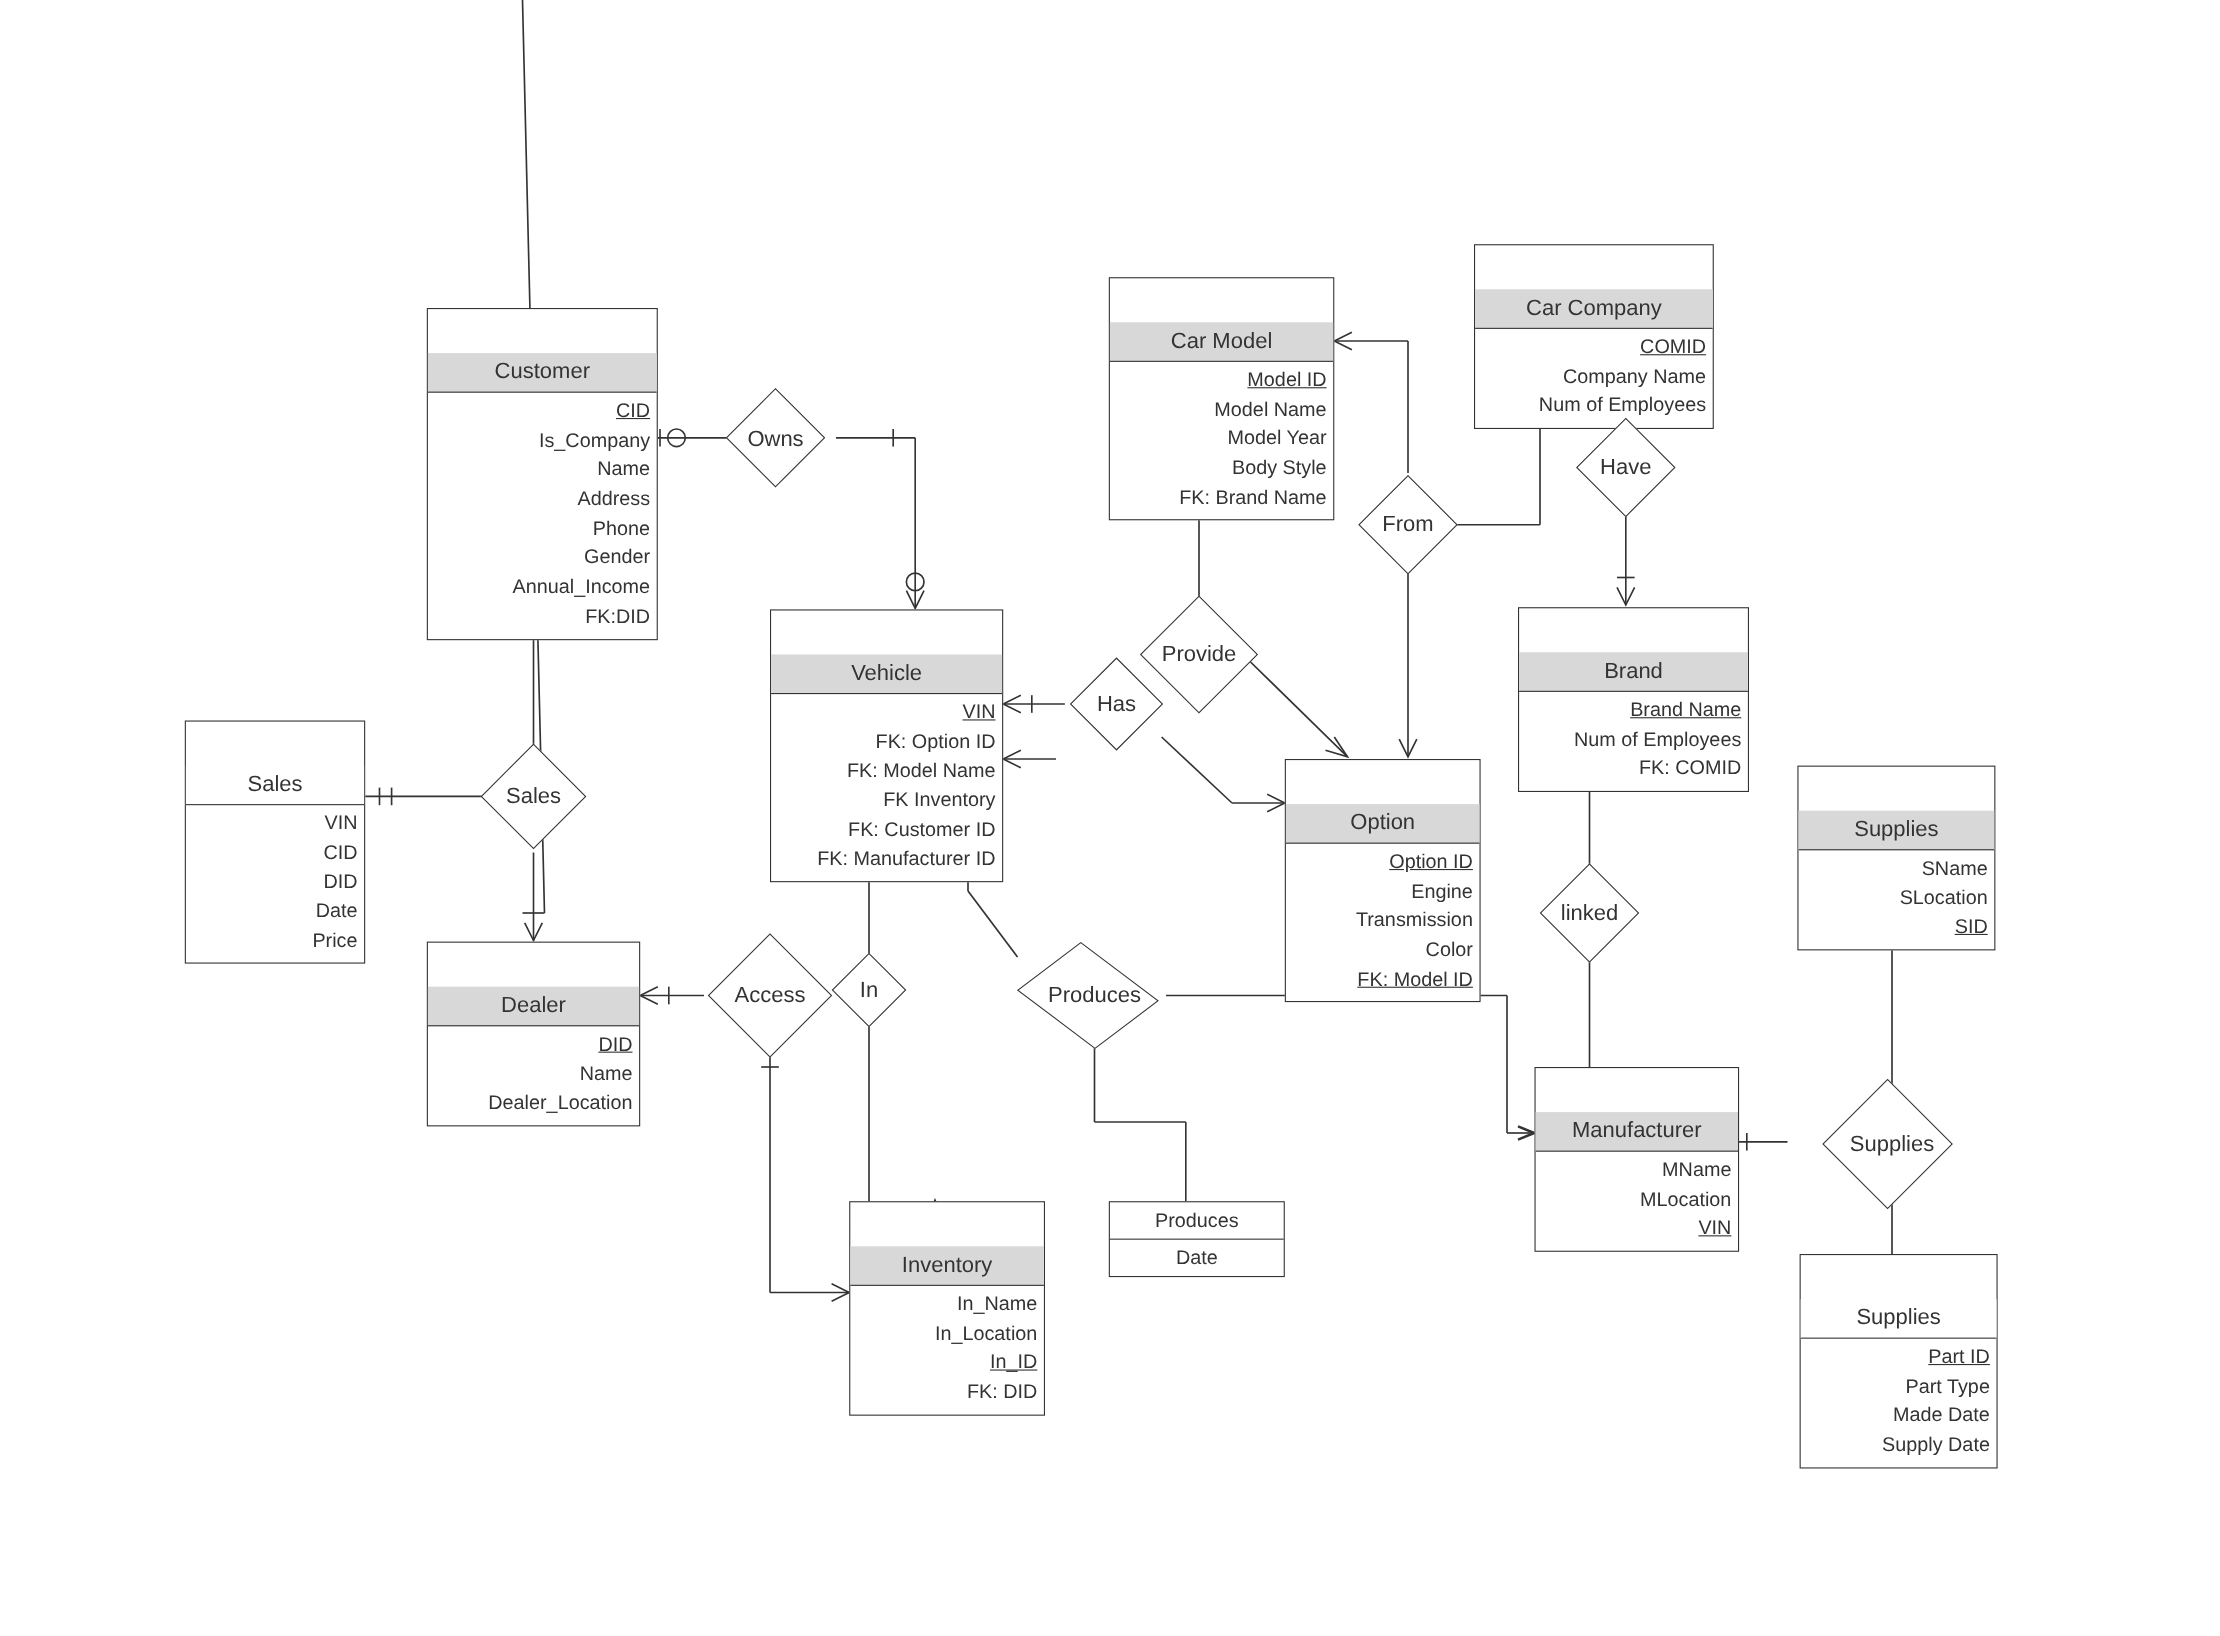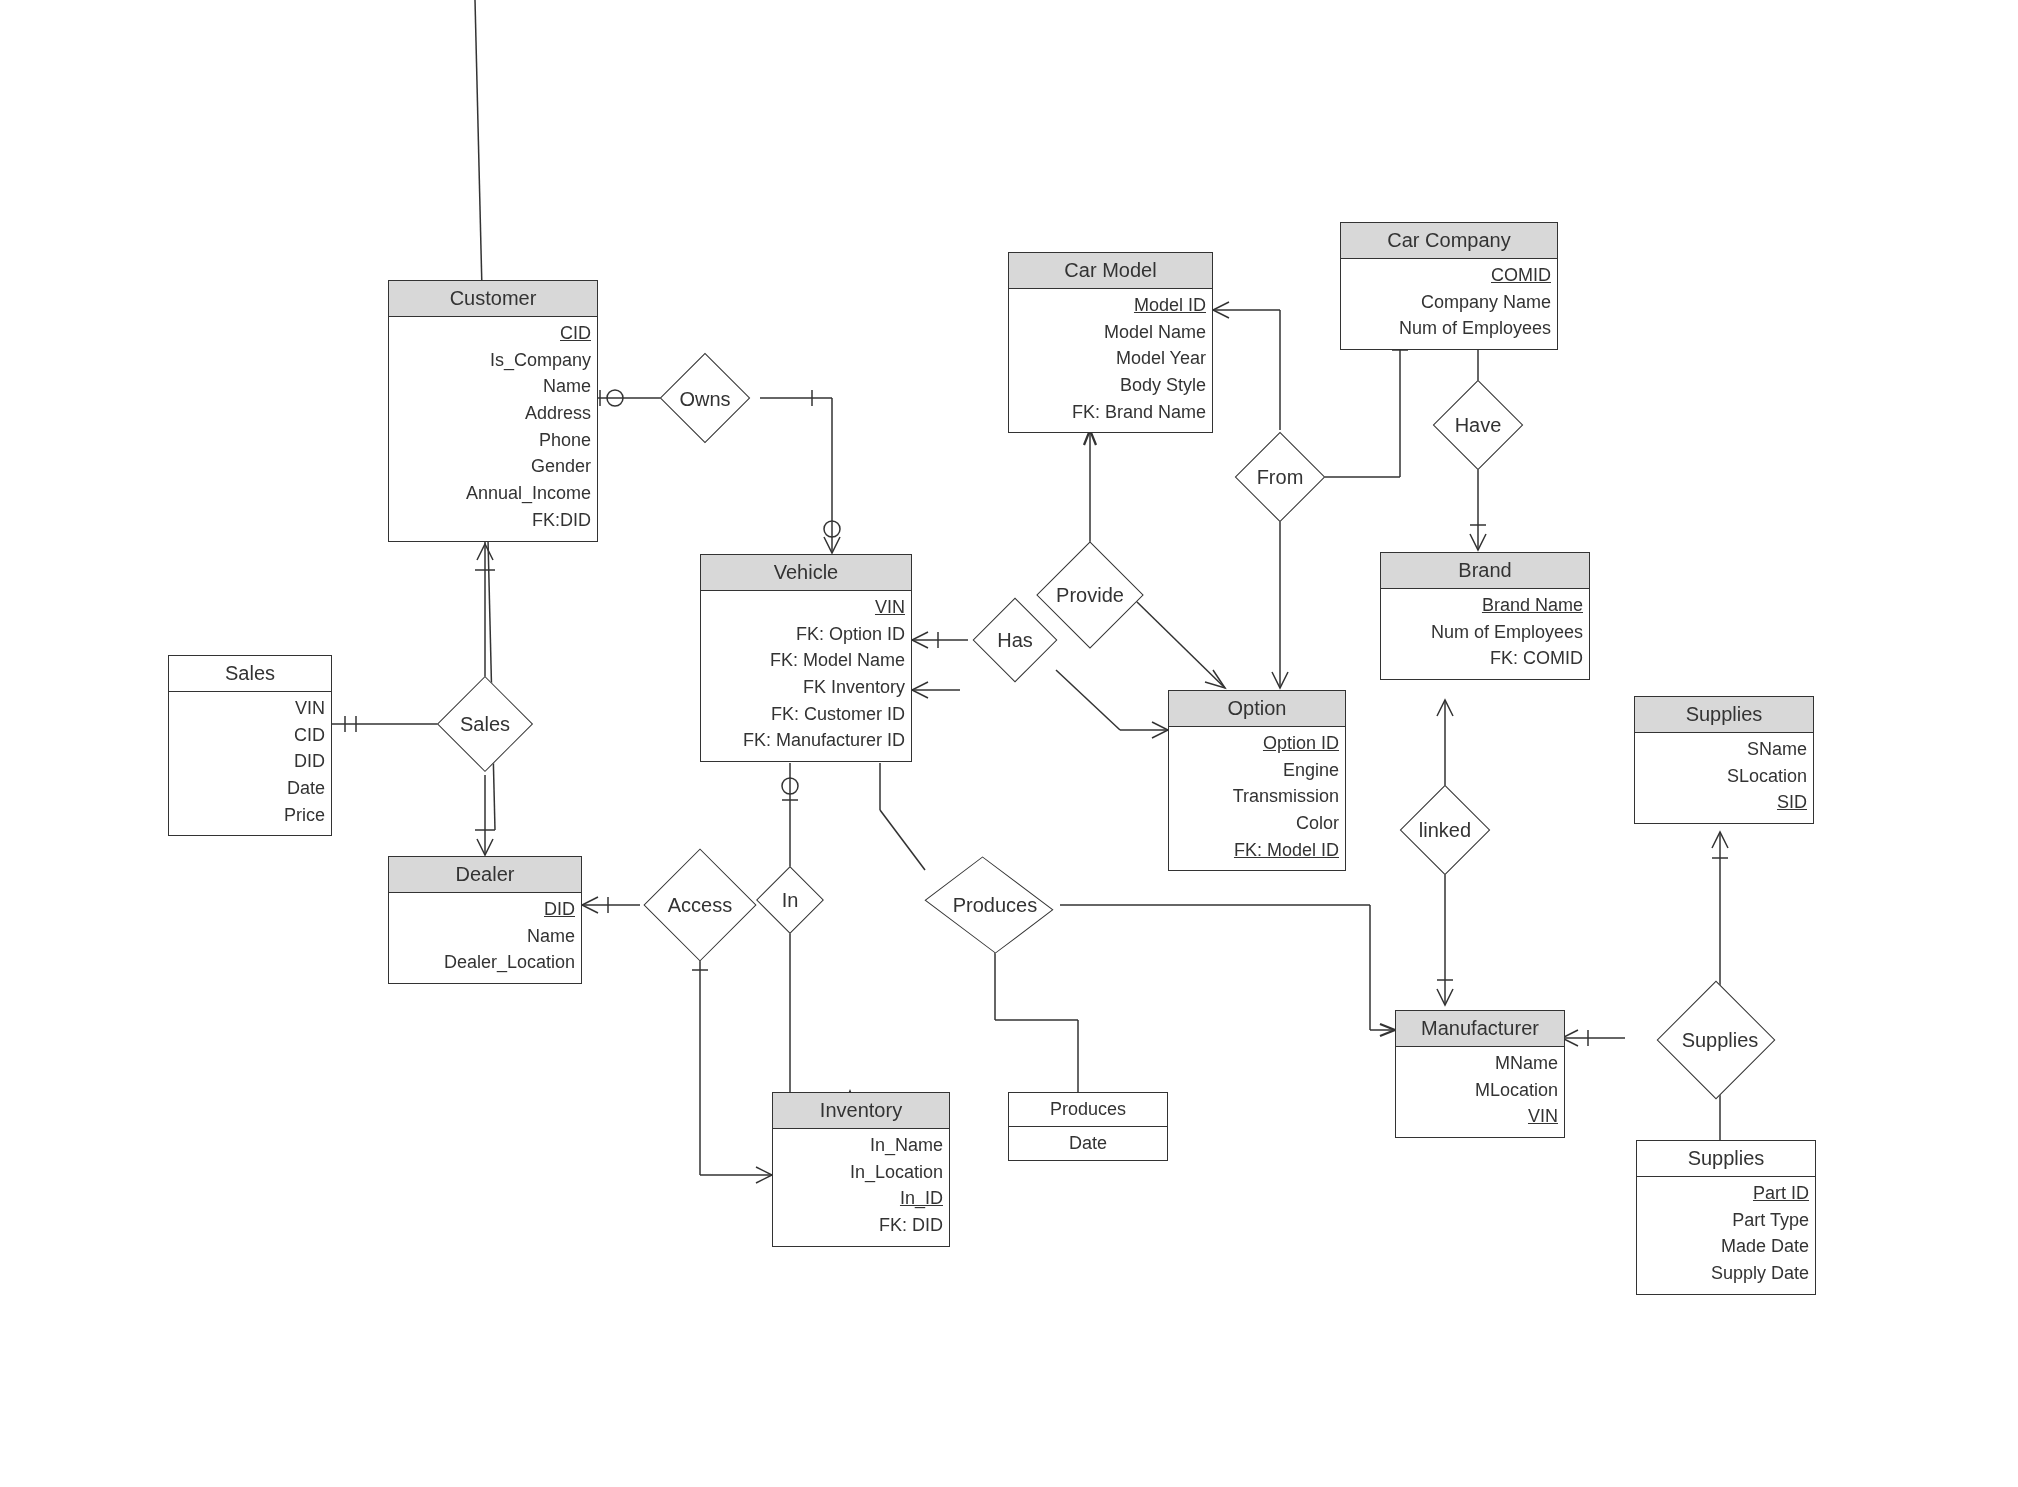--- a/index.html
+++ b/index.html
@@ -27,20 +27,21 @@
     background: #fff;
     box-sizing: border-box;
   }
   .ent-title {
     background: #d8d8d8;
     text-align: center;
     font-size: 20px;
     padding: 6px 4px;
     border-bottom: 1.5px solid #333;
     font-weight: 400;
+    margin-top: 40px;
   }
   .ent-body {
     display: flex;
     flex-direction: column;
     align-items: flex-end;
     padding: 6px 6px 10px 6px;
     gap: 6px;
   }
   .attr {
     font-size: 18px;
@@ -295,21 +296,21 @@
 
   <div class="entity" style="left:1634px; top:696px; width:180px;">
     <div class="ent-title">Supplies</div>
     <div class="ent-body">
       <div class="attr">SName</div>
       <div class="attr">SLocation</div>
       <div class="attr pk">SID</div>
     </div>
   </div>
 
-  <div class="entity" style="left:1395px; top:1010px; width:170px;">
+  <div class="entity" style="left:1395px; top:970px; width:186px;">
     <div class="ent-title">Manufacturer</div>
     <div class="ent-body">
       <div class="attr">MName</div>
       <div class="attr">MLocation</div>
       <div class="attr pk">VIN</div>
     </div>
   </div>
 
   <div class="entity" style="left:1636px; top:1140px; width:180px;">
     <div class="ent-title" style="background:#fff;">Supplies</div>

